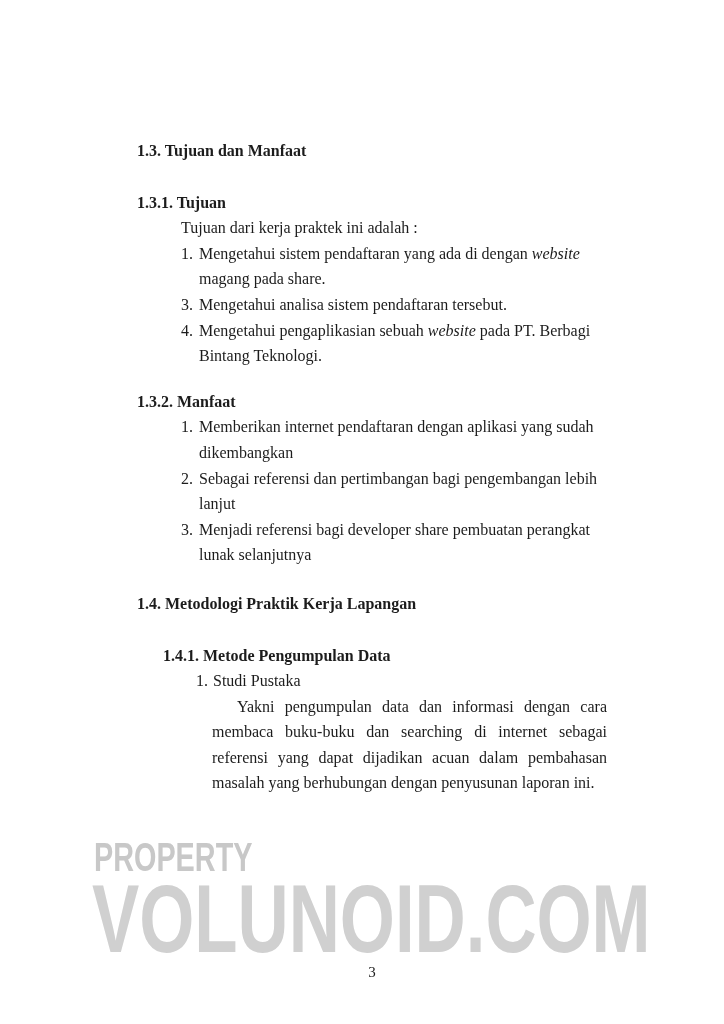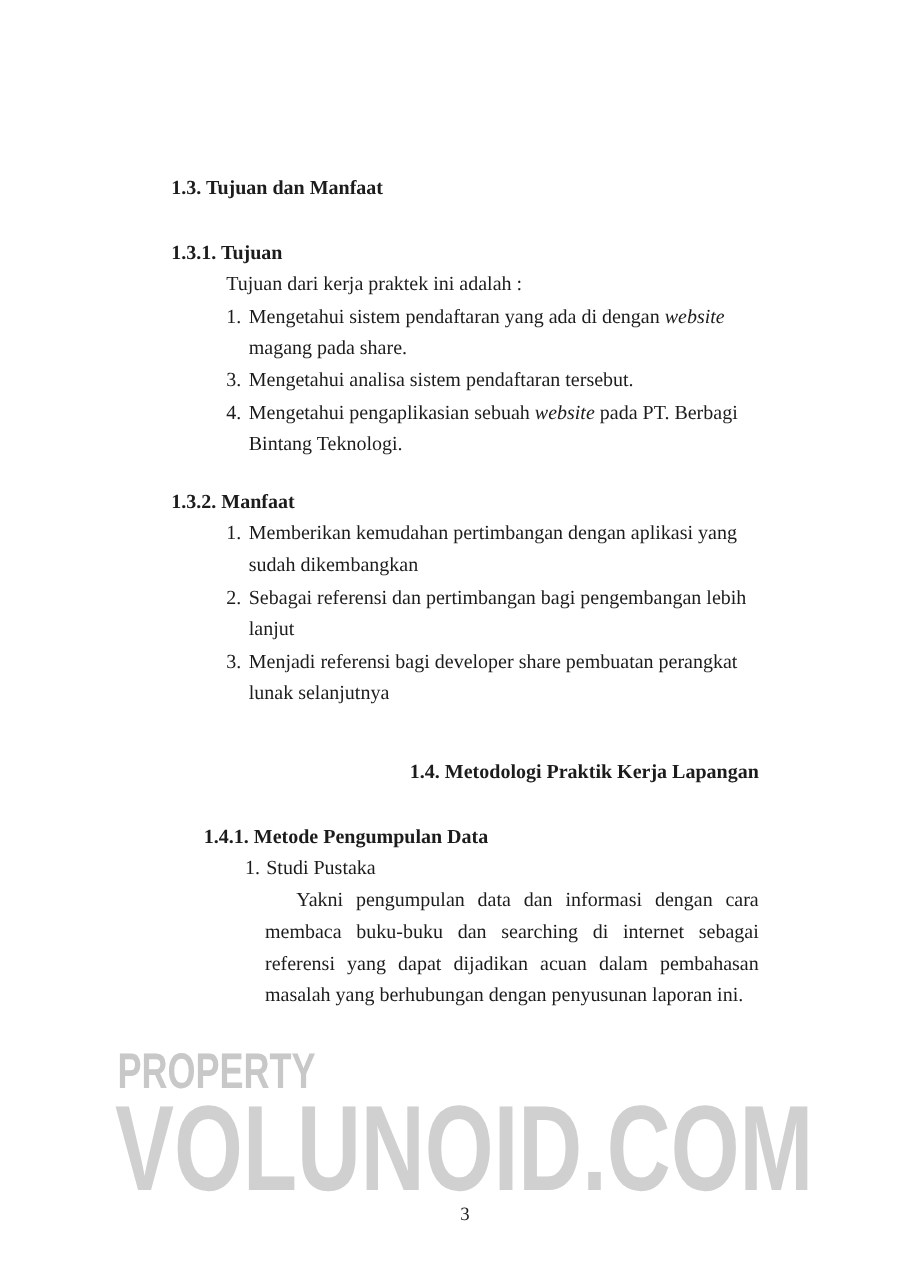--- a/index.html
+++ b/index.html
@@ -16,21 +16,21 @@
     position: absolute;
     left: 137px;
     top: 138px;
     width: 470px;
     font-size: 16px;
     line-height: 25.6px;
   }
   .heading { font-weight: bold; margin: 0; font-size: 16px; }
   .h13  { margin-bottom: 26px; }
   .h132 { margin-top: 20px; }
-  .h14  { margin-top: 37px; text-align: right; }
+  .h14  { margin-top: 23px; }
   .h141 { margin-top: 26px; margin-left: 26px; font-family: Liberation Serif, serif; }
   .intro { margin-left: 44px; }
   .item { padding-left: 62px; text-indent: -18px; }
   .item .num { display: inline-block; width: 18px; text-indent: 0; }
   .sub-item { padding-left: 76px; text-indent: -17px; }
   .sub-item .num { display: inline-block; width: 17px; text-indent: 0; }
   .just-para {
     margin-left: 75px;
     text-align: justify;
     text-indent: 25px;
@@ -84,21 +84,21 @@
 
     <div class="item"><span class="num">1.</span><span>Mengetahui sistem pendaftaran yang ada di dengan </span><em>website</em><span> magang pada share.</span></div>
 
 
     <div class="item"><span class="num">3.</span><span>Mengetahui analisa sistem pendaftaran tersebut.</span><em></em><span></span></div>
 
     <div class="item"><span class="num">4.</span><span>Mengetahui pengaplikasian sebuah </span><em>website</em><span> pada PT. Berbagi Bintang Teknologi.</span></div>
 
     <p class="heading h132">1.3.2. Manfaat</p>
 
-    <div class="item"><span class="num">1.</span><span>Memberikan kemudahan pertimbangan dengan aplikasi yang sudah dikembangkan</span></div>
+    <div class="item"><span class="num">1.</span><span>Memberikan internet pendaftaran dengan aplikasi yang sudah dikembangkan</span></div>
 
     <div class="item"><span class="num">2.</span><span>Sebagai referensi dan pertimbangan bagi pengembangan lebih lanjut</span></div>
 
     <div class="item"><span class="num">3.</span><span>Menjadi referensi bagi developer share pembuatan perangkat lunak selanjutnya</span></div>
 
     <p class="heading h14">1.4. Metodologi Praktik Kerja Lapangan</p>
 
     <p class="heading h141">1.4.1. Metode Pengumpulan Data</p>
 
     <div class="sub-item"><span class="num">1.</span><span>Studi Pustaka</span></div>

